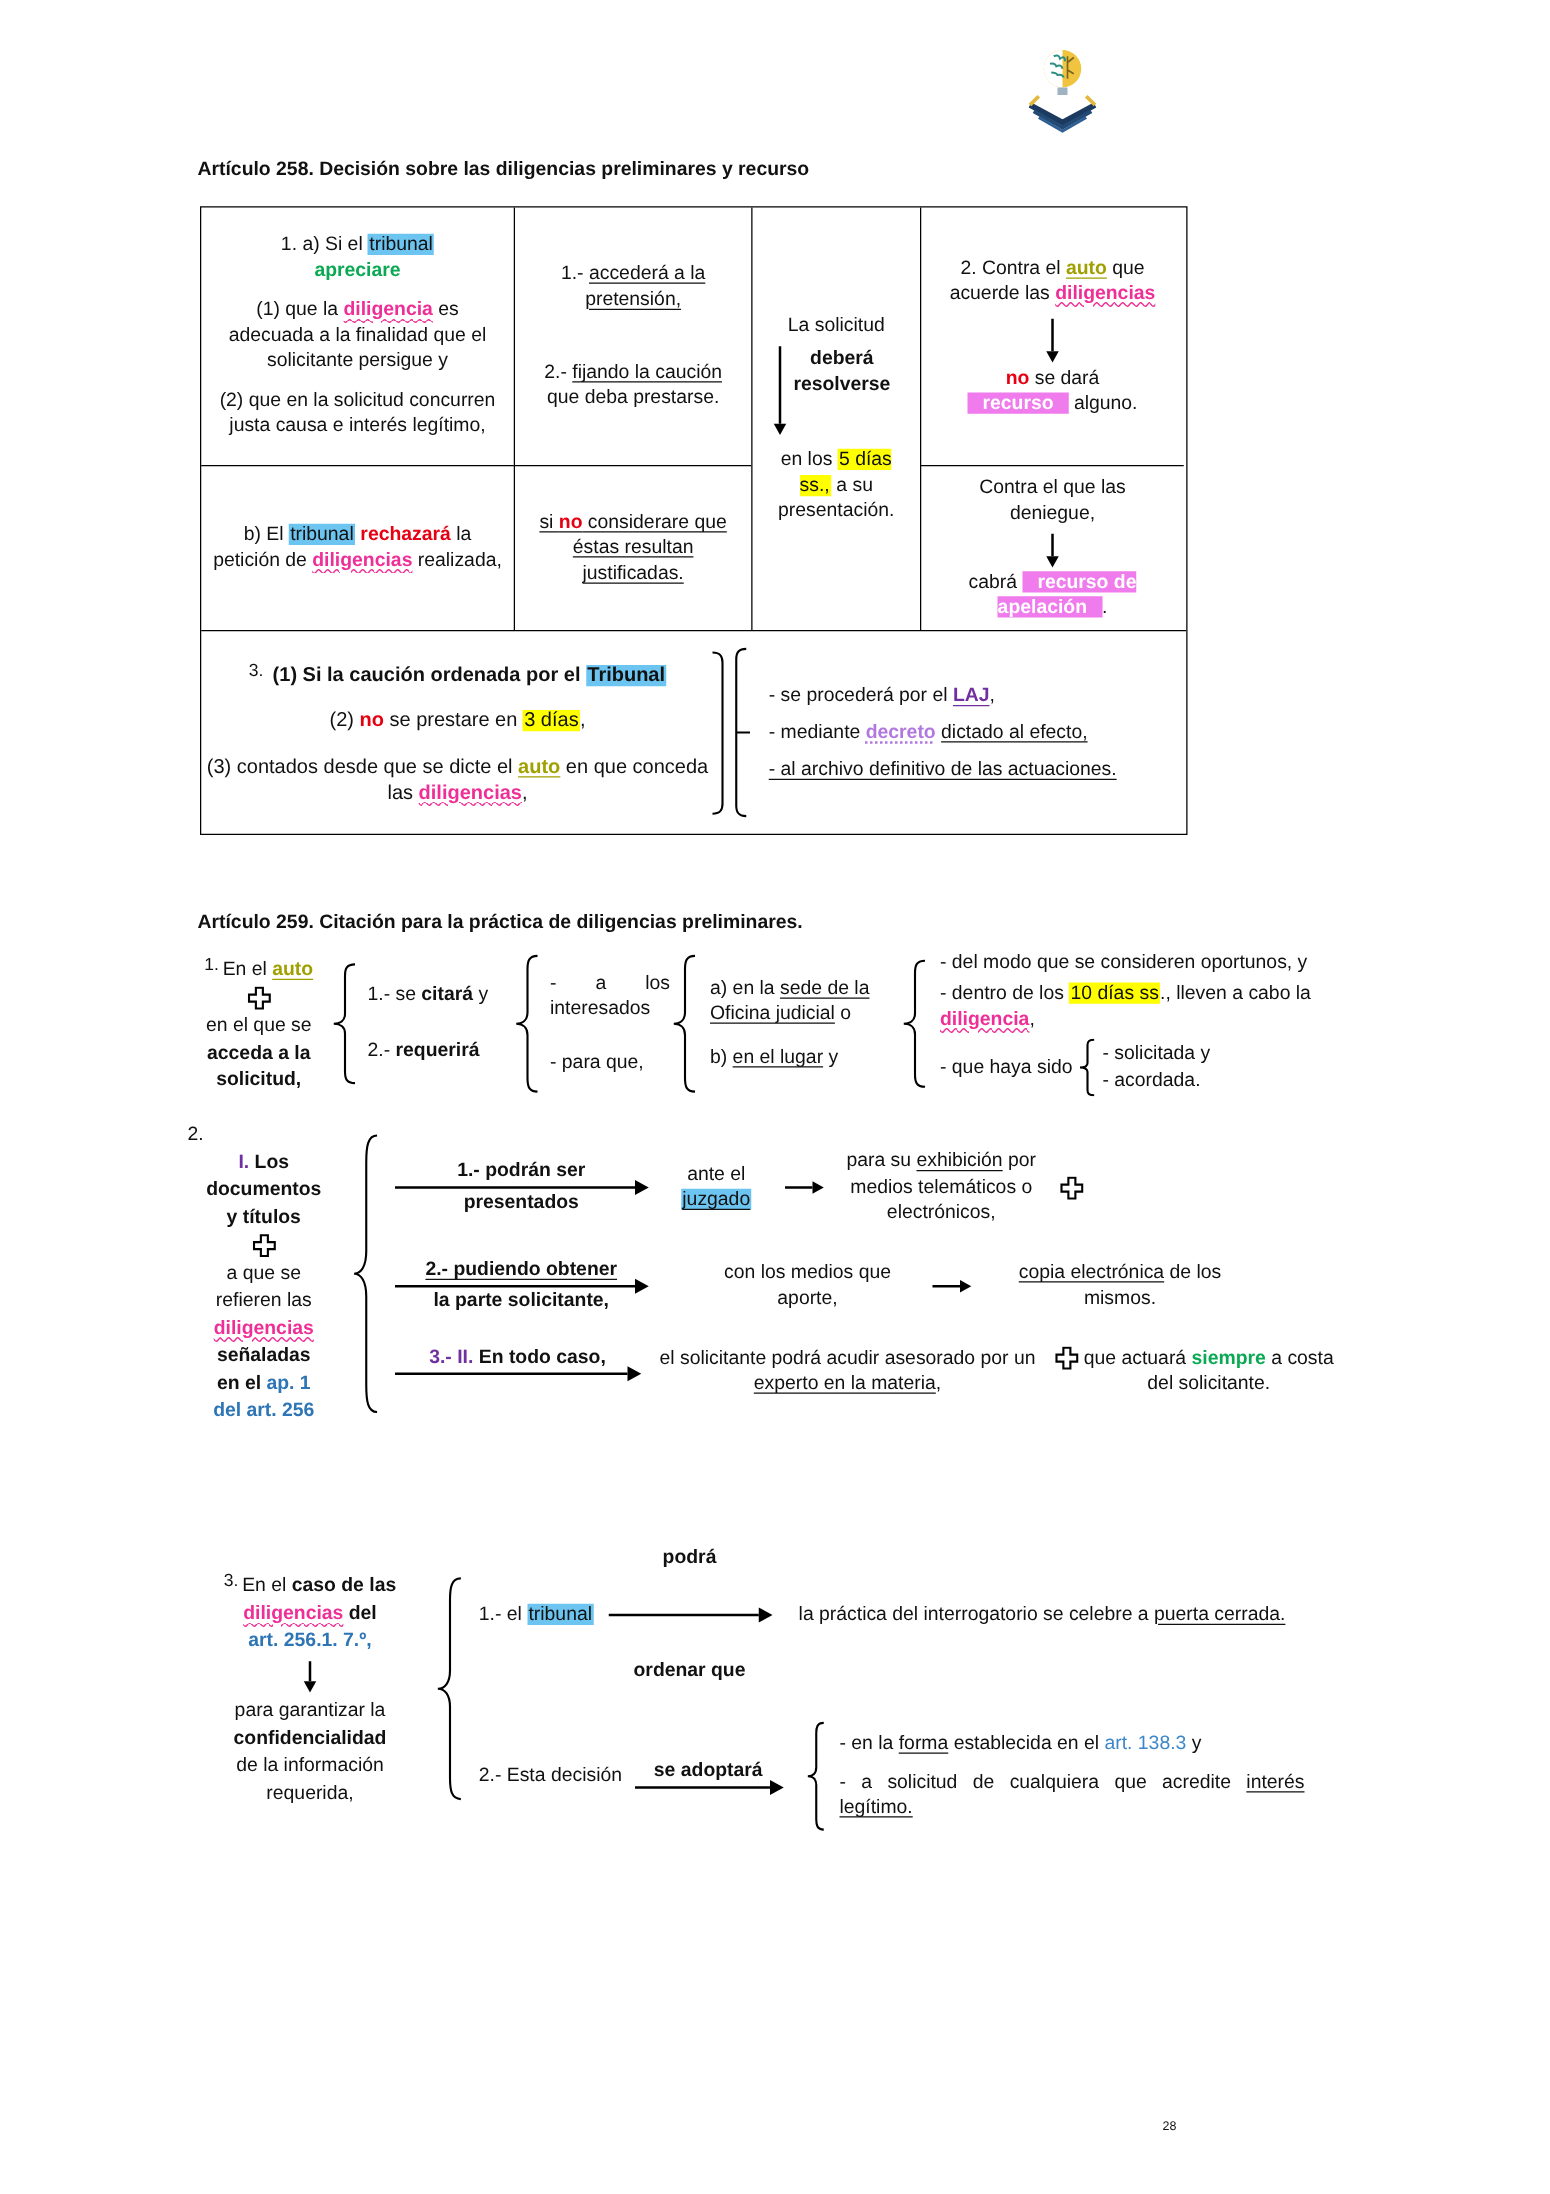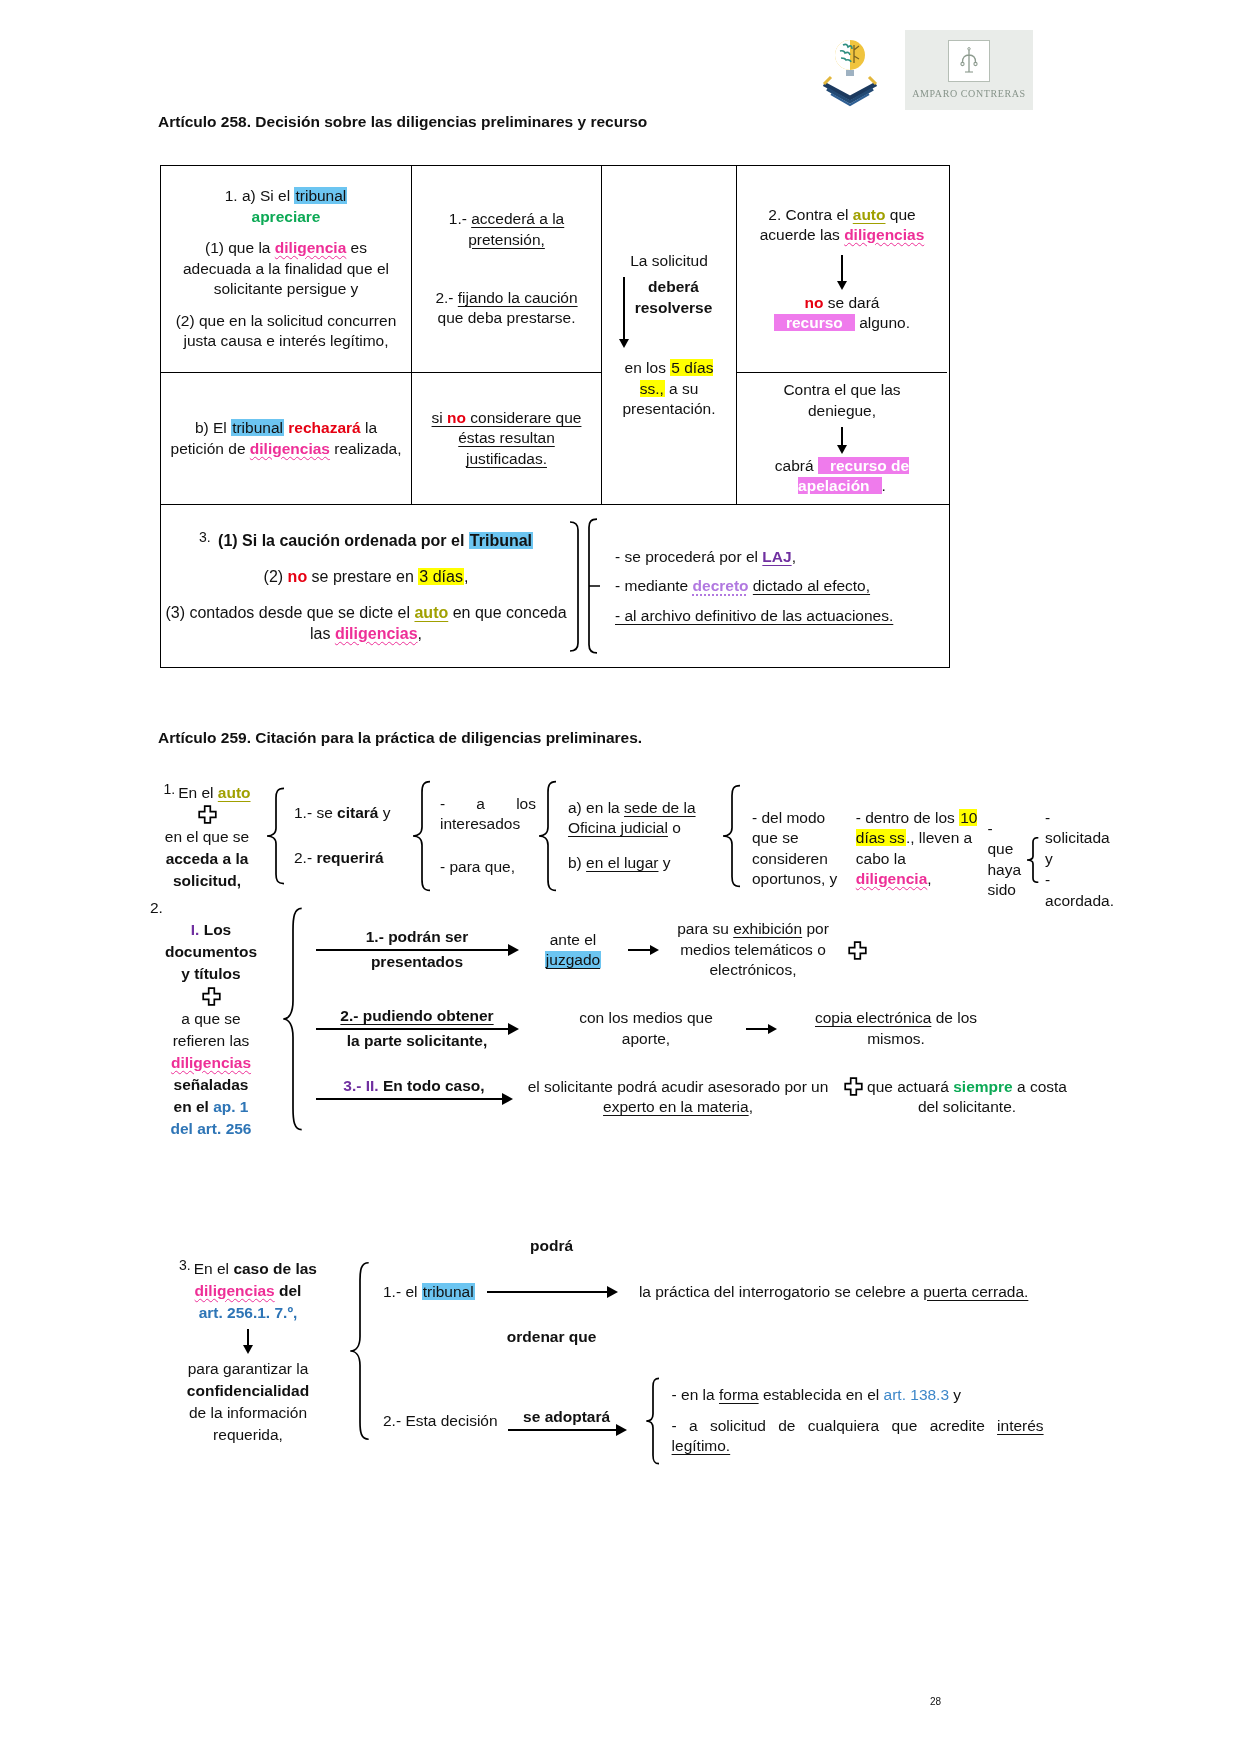--- a/index.html
+++ b/index.html
@@ -72,34 +72,22 @@
     <path d="M32 8 A15 15 0 0 0 32 38 Z" fill="#ffffff"></path>
     <path d="M25 13 q4 -2 5 2 q4 -3 4 2 M22 19 q4 -1 5 2 q4 -2 5 2 M23 26 q4 0 5 2 q4 -1 5 2" stroke="#2f8f80" stroke-width="1.6" fill="none"></path>
     <path d="M36 13 l0 18 M36 18 l5 -4 M36 24 l5 3" stroke="#7a6320" stroke-width="1.3" fill="none"></path>
     <rect x="28" y="38" width="8" height="6" fill="#9fb2c2"></rect>
     <path d="M6 52 L32 66 L58 52" stroke="#1c3a5f" stroke-width="4.5" fill="none"></path>
     <path d="M9 57 L32 70 L55 57" stroke="#234a74" stroke-width="3.2" fill="none"></path>
     <path d="M13 62 L32 73 L51 62" stroke="#2f5f93" stroke-width="2.2" fill="none"></path>
     <path d="M6 52 L13 45 M58 52 L51 45" stroke="#e3b73c" stroke-width="3" fill="none"></path>
   </svg>
 
-  <div class="brandbox">
-    <div class="brandframe">
-      <svg width="26" height="28" viewBox="0 0 26 28">
-        <path d="M13 3 V25 M13 8 C9 8 6.5 10 6.5 15 M13 8 C17 8 19.5 10 19.5 15" stroke="#8d9b8f" stroke-width="1.3" fill="none"></path>
-        <circle cx="6.5" cy="17" r="1.6" fill="none" stroke="#8d9b8f" stroke-width="1.1"></circle>
-        <circle cx="19.5" cy="17" r="1.6" fill="none" stroke="#8d9b8f" stroke-width="1.1"></circle>
-        <circle cx="13" cy="1.8" r="1.2" fill="none" stroke="#8d9b8f" stroke-width="1"></circle>
-        <path d="M9 25 h8" stroke="#8d9b8f" stroke-width="1.1"></path>
-      </svg>
-    </div>
-    <div class="brandname">AMPARO CONTRERAS</div>
-  </div>
-
-  <div class="title" style="left:158px;top:112px;">Artículo 258. Decisión sobre las diligencias preliminares y recurso</div>
+
+  <div class="title" style="left:158px;top:126px;">Artículo 258. Decisión sobre las diligencias preliminares y recurso</div>
 
   <div class="tbl">
     <div class="tgrid">
 
       <div class="cell">
         <div>
           <span>1. a) Si el </span><span class="hlb">tribunal</span><br>
           <span class="grn">apreciare</span>
         </div>
         <div style="margin-top:11px;">
@@ -229,21 +217,21 @@
     <svg class="brace" width="24" height="112" viewBox="0 0 24 200" preserveAspectRatio="none">
       <path d="M20 3 C13 3 12 11 12 22 L12 84 C12 95 8 100 3 100 C8 100 12 105 12 116 L12 178 C12 189 13 197 20 197" fill="none" stroke="#000" stroke-width="1.7" vector-effect="non-scaling-stroke"></path>
     </svg>
     <div style="width:152px;margin-left:8px;display:flex;flex-direction:column;gap:14px;">
       <div><span>a) en la </span><span class="u">sede de la Oficina judicial</span><span> o</span></div>
       <div><span>b) </span><span class="u">en el lugar</span><span> y</span></div>
     </div>
     <svg class="brace" width="24" height="104" viewBox="0 0 24 200" preserveAspectRatio="none">
       <path d="M20 3 C13 3 12 11 12 22 L12 84 C12 95 8 100 3 100 C8 100 12 105 12 116 L12 178 C12 189 13 197 20 197" fill="none" stroke="#000" stroke-width="1.7" vector-effect="non-scaling-stroke"></path>
     </svg>
-    <div style="width:362px;margin-left:8px;display:flex;flex-direction:row;gap:5px;margin-top:48px;">
+    <div style="width:362px;margin-left:8px;display:flex;flex-direction:column;gap:5px;">
       <div>- del modo que se consideren oportunos, y</div>
       <div>
         <span>- dentro de los </span><span class="hly">10 días ss</span><span>., lleven a cabo la </span><span class="pink">diligencia</span><span>,</span>
       </div>
       <div style="display:flex;align-items:center;gap:4px;">
         <span>- que haya sido</span>
         <svg class="brace" width="16" height="46" viewBox="0 0 24 200" preserveAspectRatio="none">
           <path d="M20 3 C13 3 12 11 12 22 L12 84 C12 95 8 100 3 100 C8 100 12 105 12 116 L12 178 C12 189 13 197 20 197" fill="none" stroke="#000" stroke-width="1.7" vector-effect="non-scaling-stroke"></path>
         </svg>
         <span style="display:flex;flex-direction:column;gap:1px;">

